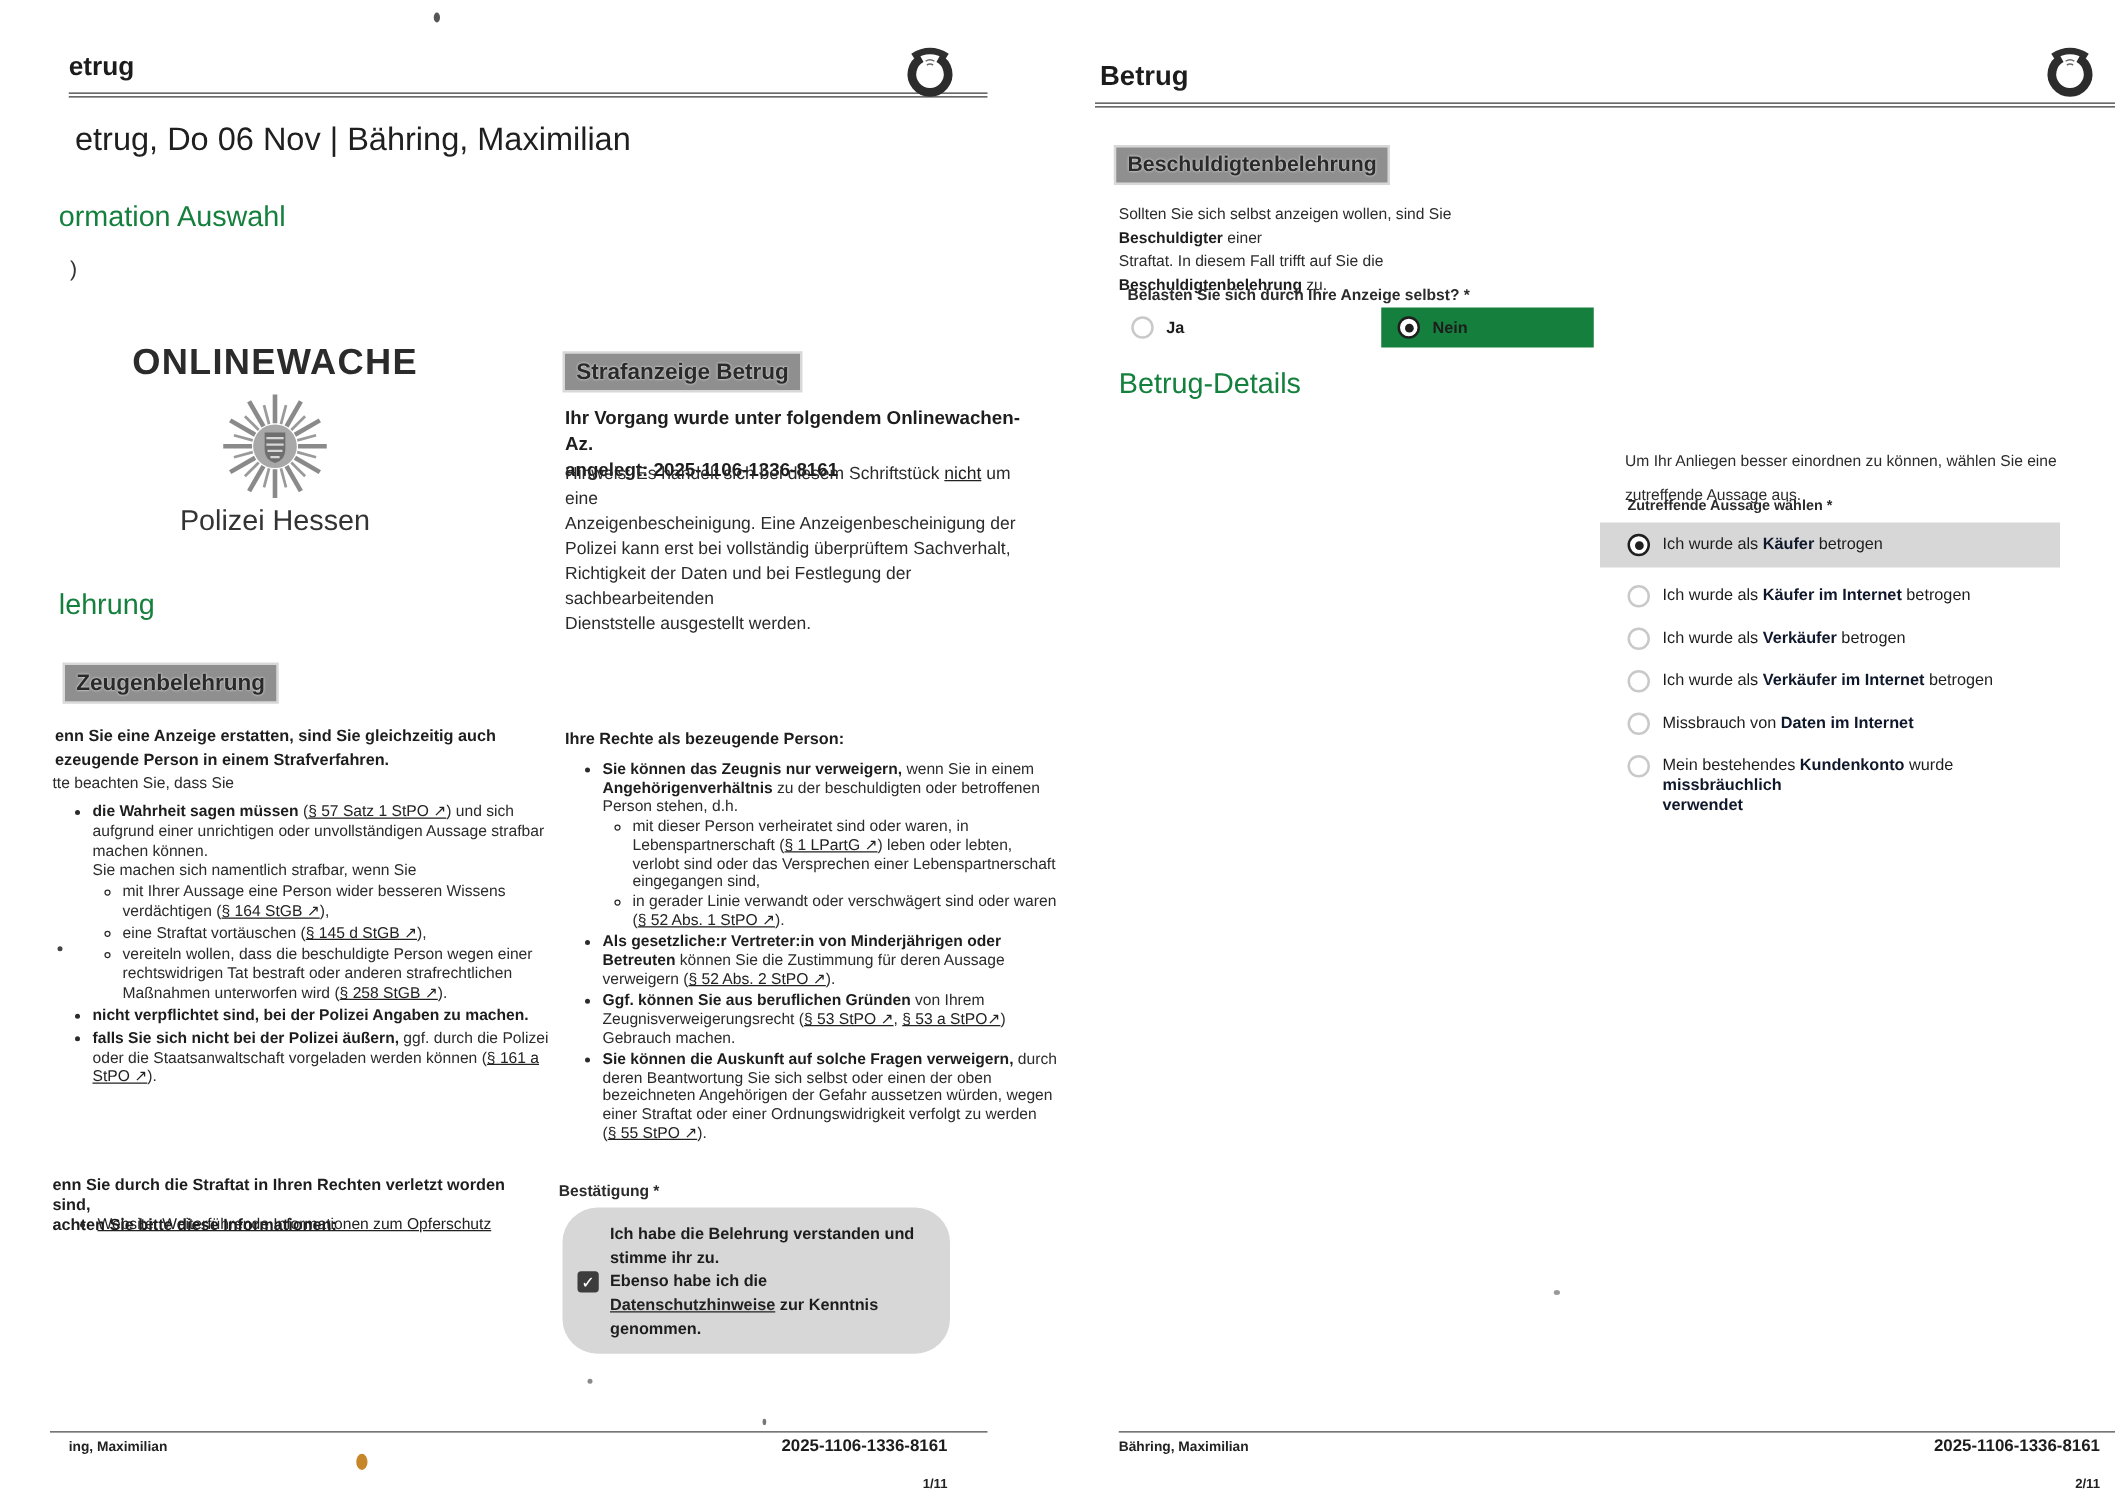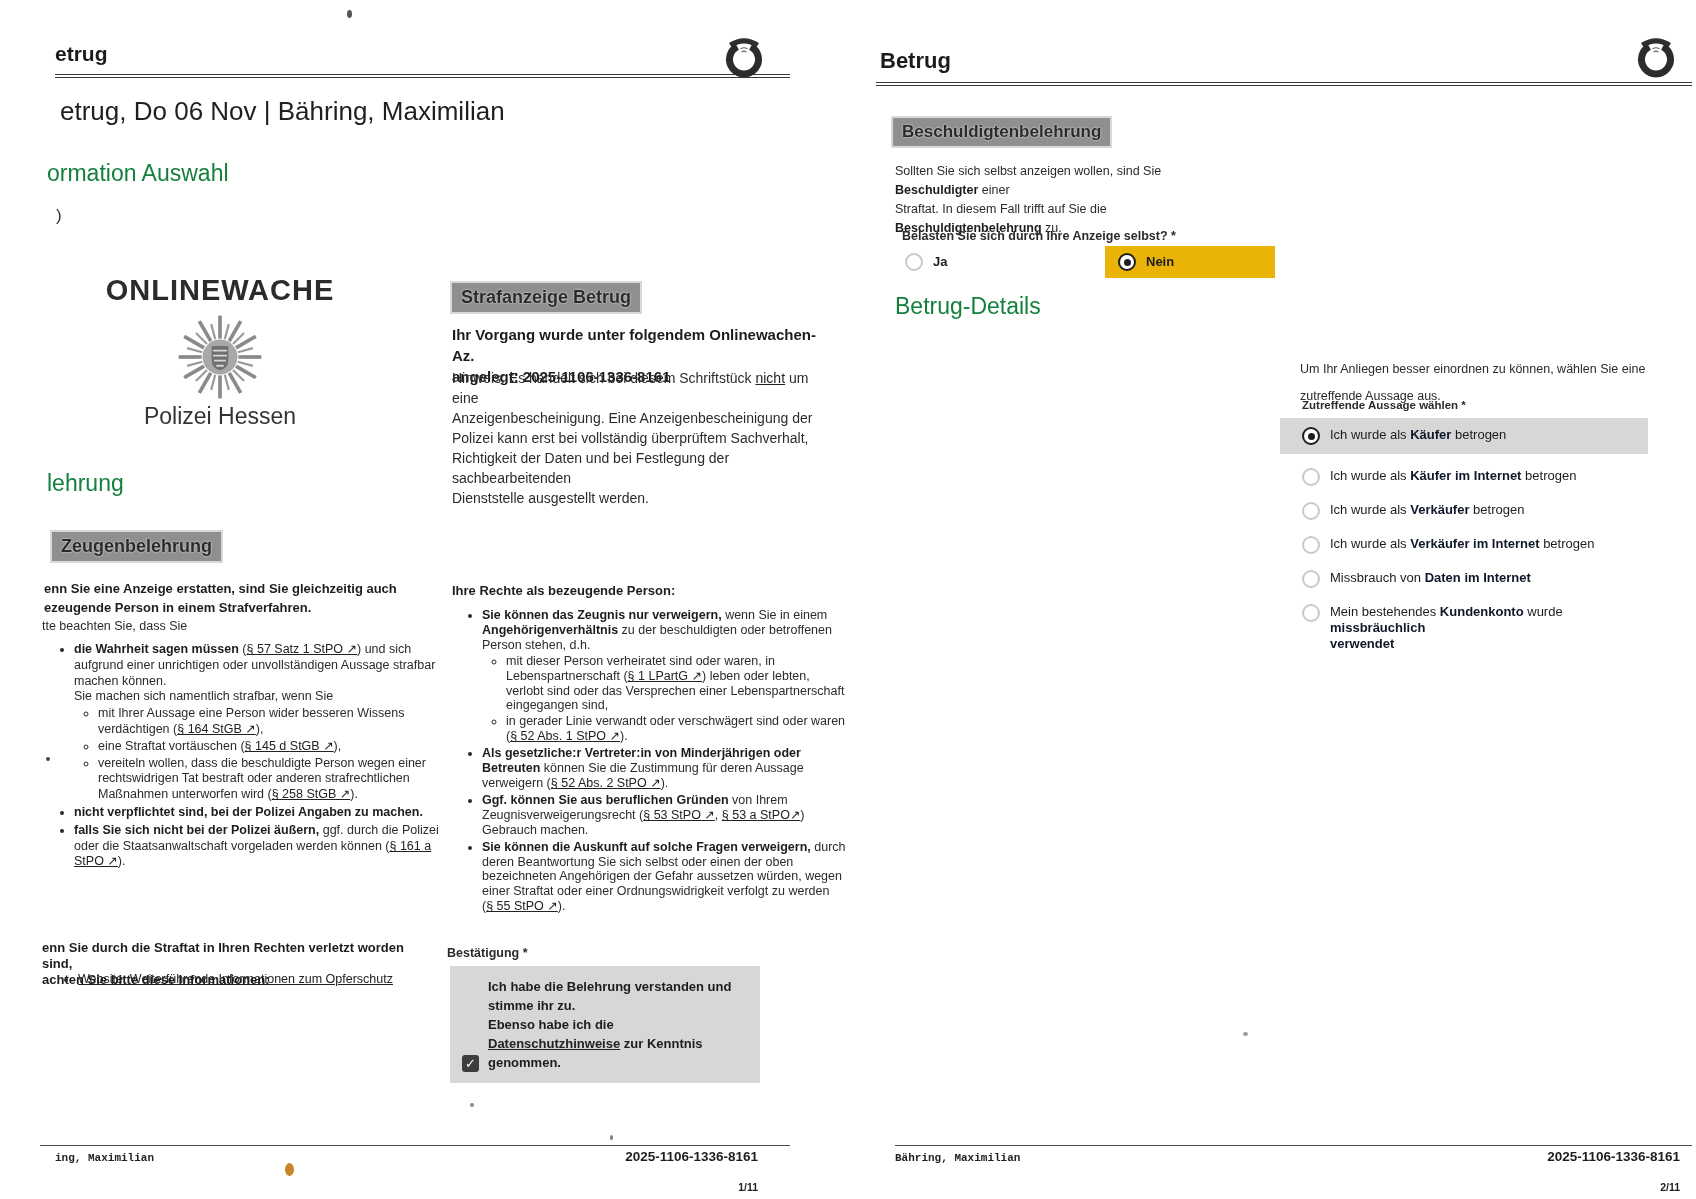--- a/index.html
+++ b/index.html
@@ -36,45 +36,45 @@
   ul.b1{margin:0;padding-left:16px;list-style:disc outside;}
   ul.b2{margin:1px 0 1px 0;padding-left:24px;list-style:circle outside;}
   ul.b1>li{margin-bottom:2px;}
   ul.b2>li{margin-bottom:1px;}
 
   
   .wordmark{font-size:29px;font-weight:bold;letter-spacing:1px;color:#2b2b2b;}
   .orgname{font-size:23px;color:#333;}
 
   
-  .conf-box{background:#d7d7d7;padding:11px 12px;display:flex;gap:9px;align-items:flex-end;}
+  .conf-box{background:#d7d7d7;padding:11px 12px;display:flex;gap:9px;align-items:center;border-radius:28px;}
   .cb{width:17px;height:17px;flex:none;background:#3d3d3d;border-radius:3px;color:#fff;
       font-size:13px;line-height:17px;text-align:center;margin-top:1px;}
   .cb::after{content:"\2713";}
   .conf-text{font-size:13px;line-height:19px;font-weight:bold;color:#1d1d1d;}
 
   
   .choice{display:flex;align-items:flex-start;gap:10px;font-size:13px;color:#1d1d1d;}
   .clabel{line-height:16px;}
   .radio{width:14px;height:14px;border-radius:50%;border:2px solid #c9c9c9;background:#fff;flex:none;}
   .radio.on{border-color:#1f1f1f;}
   .radio.on::after{content:"";display:block;width:7px;height:7px;border-radius:50%;background:#1f1f1f;margin:3.5px auto 0 auto;}
 
   #ja-nein{display:flex;}
   #ja-nein .choice{font-weight:bold;padding:7px 0;align-items:center;}
   #ja-nein .choice:first-child{width:200px;}
-  #ja-nein .choice.sel{background:#eab308;width:144px;padding:7px 13px;}
+  #ja-nein .choice.sel{background:#15803d;width:144px;padding:7px 13px;}
 
   #fraud-options .choice{padding:5px 0 5px 22px;margin-bottom:6px;font-weight:normal;}
   #fraud-options .clabel .b{color:#0f172a;}
   #fraud-options .choice.sel{background:#d7d7d7;padding:9px 0 9px 22px;margin-bottom:9px;}
 
   
   .f-rule{border-top:1.5px solid #4a4a4a;height:0;}
-  .f-name{font-size:11px;font-weight:bold;color:#222;font-family:Liberation Mono, monospace;}
+  .f-name{font-size:11px;font-weight:bold;color:#222;}
   .f-case{font-size:13.5px;font-weight:bold;color:#1d1d1d;text-align:right;}
   .f-page{font-size:10.5px;font-weight:bold;color:#222;text-align:right;}
 
   
   .speck{position:absolute;border-radius:50%;}
 </style>
 </head>
 <body>
 
 <div class="pg" id="page1">

